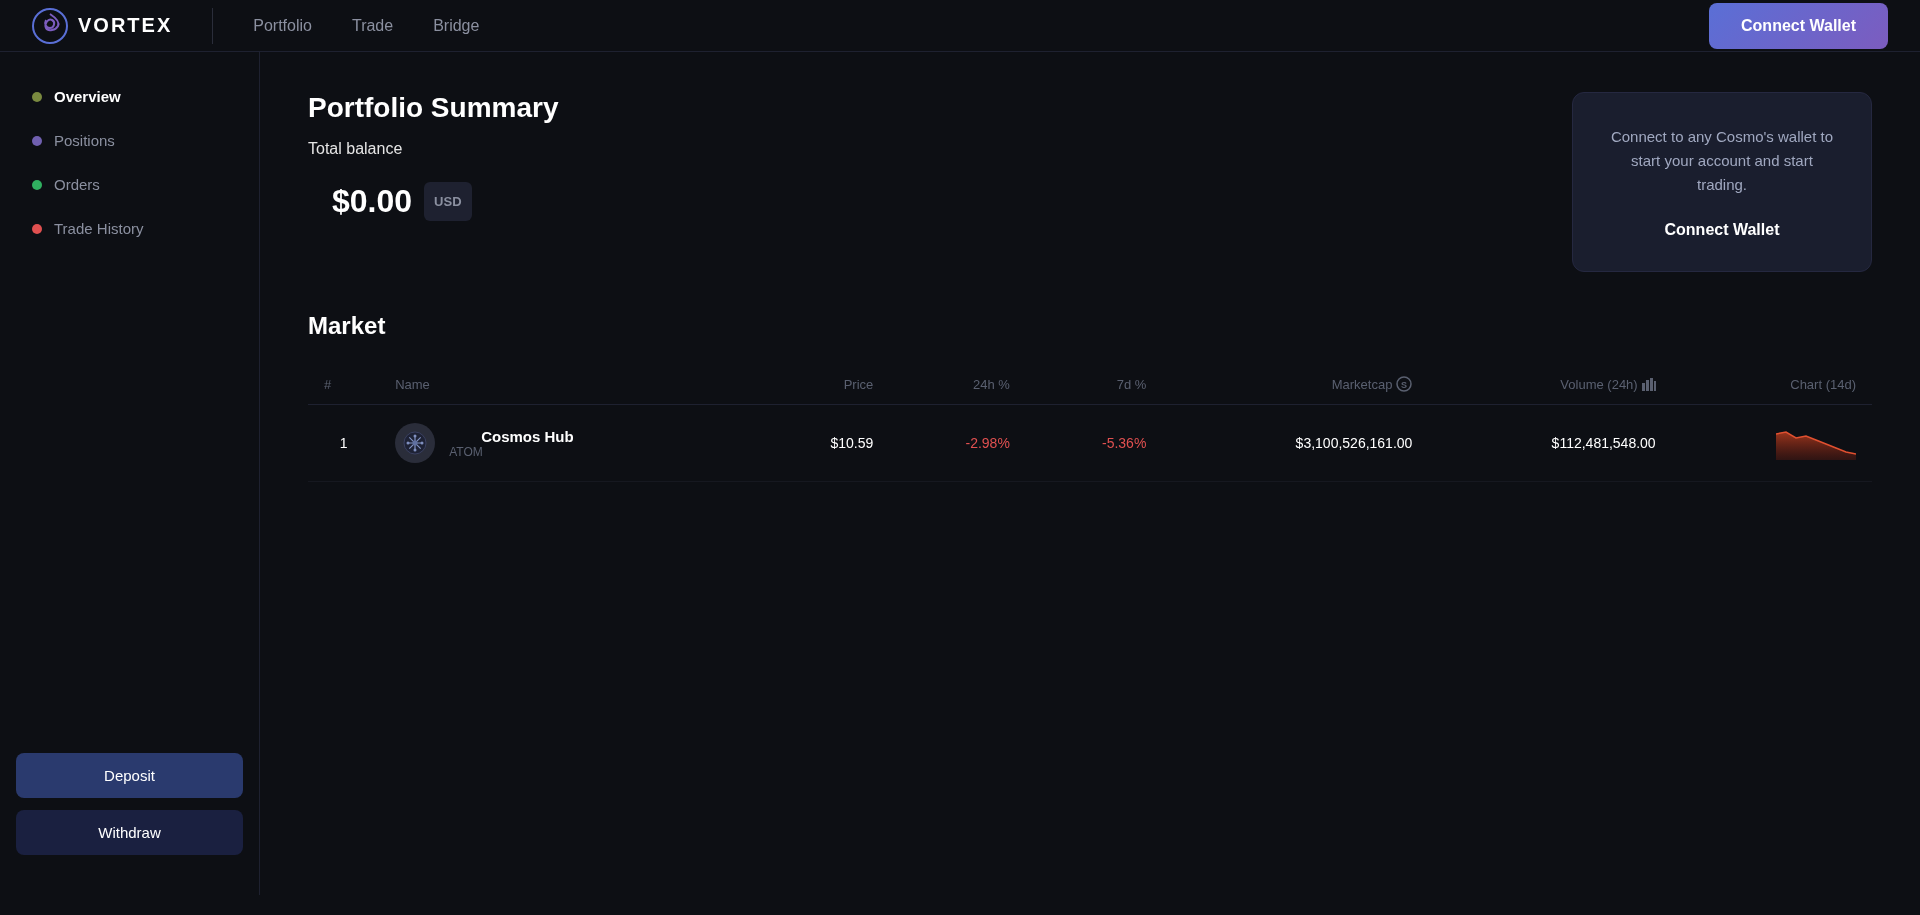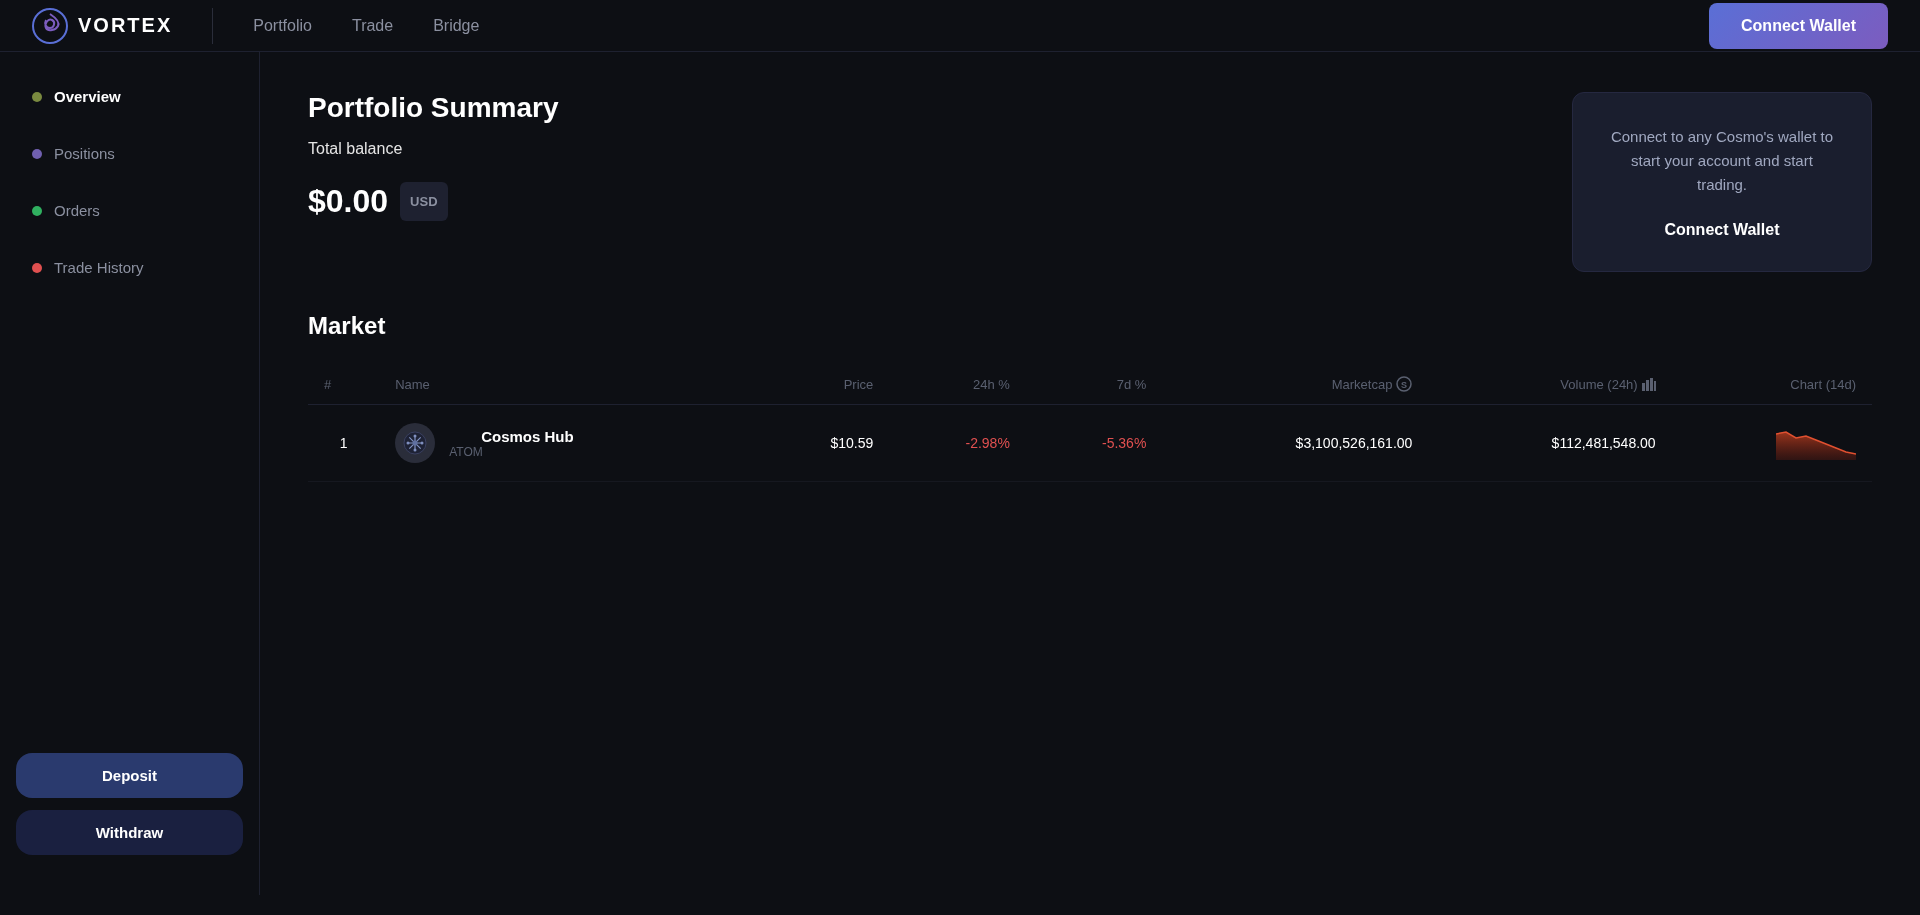--- a/index.html
+++ b/index.html
@@ -80,21 +80,21 @@
       background: #0d0f14;
       padding: 24px 0;
       border-right: 1px solid #1e2130;
       display: flex;
       flex-direction: column;
       justify-content: space-between;
     }
     .sidebar-nav {
       display: flex;
       flex-direction: column;
-      gap: 16px;
+      gap: 3px;
       padding: 0 16px;
       justify-content: flex-end;
     }
     .sidebar-item {
       display: flex;
       align-items: center;
       gap: 12px;
       padding: 12px 16px;
       border-radius: 8px;
       cursor: pointer;
@@ -113,24 +113,24 @@
     }
     .sidebar-bottom {
       padding: 16px;
       display: flex;
       flex-direction: column;
       gap: 12px;
     }
     .sidebar-btn {
       width: 100%;
       padding: 14px;
-      border-radius: 16px;
+      border-radius: 8px;
       border: none;
       font-size: 15px;
-      font-weight: 700;
+      font-weight: 400;
       cursor: pointer;
     }
     .deposit-btn {
       background: #2a3a6e;
       color: #ffffff;
     }
     .withdraw-btn {
       background: #1a2040;
       color: #ffffff;
     }
@@ -163,20 +163,21 @@
     }
     .balance-row {
       display: flex;
       align-items: center;
       gap: 12px;
     }
     .balance-amount {
       font-size: 32px;
       font-weight: 700;
       color: #ffffff;
+      margin-left: 24px;
     }
     .currency-badge {
       background: #1e2130;
       color: #8b90a0;
       border-radius: 6px;
       padding: 12px 10px;
       font-size: 13px;
       font-weight: 600;
     }
 

